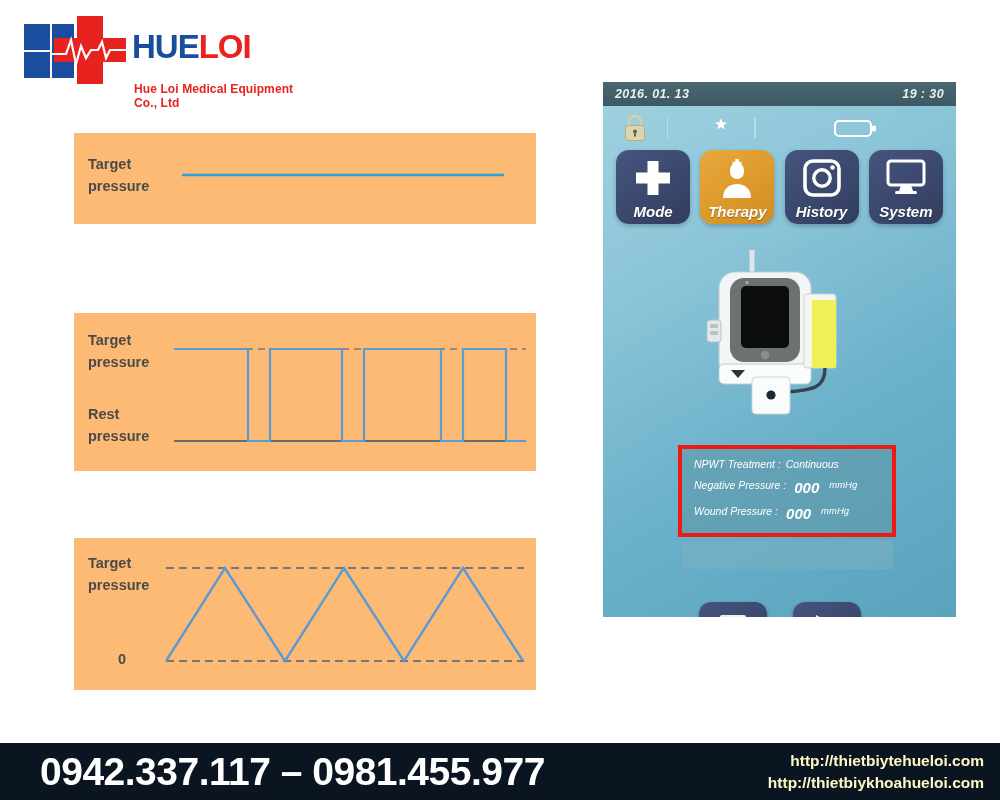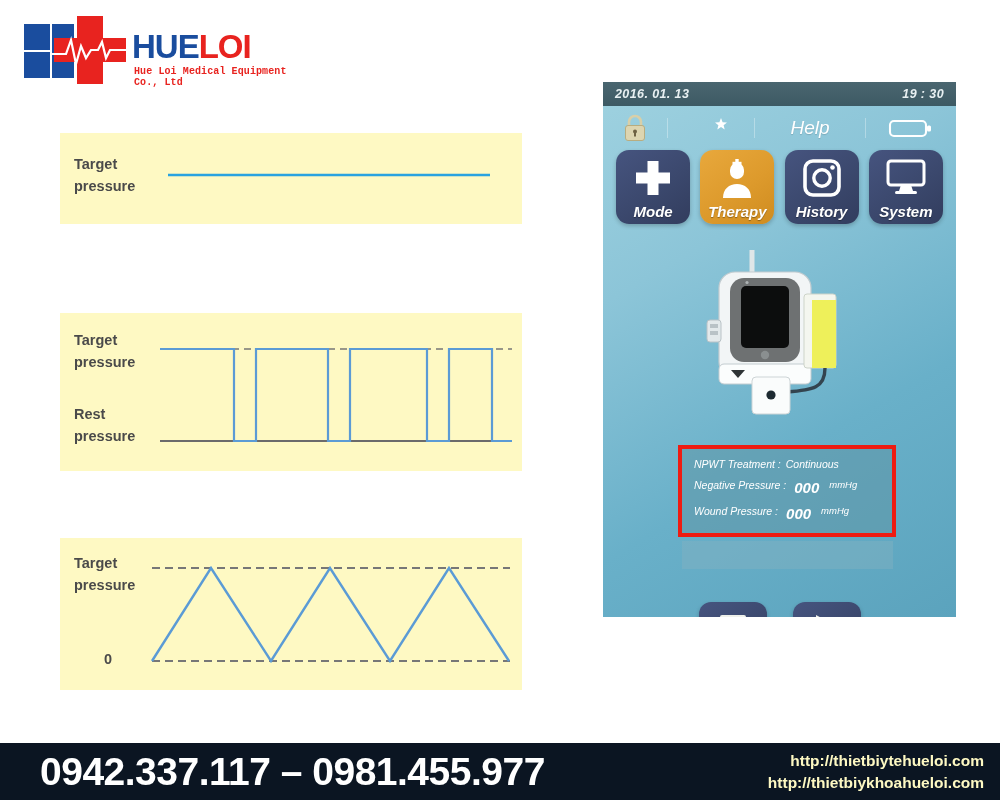--- a/index.html
+++ b/index.html
@@ -17,27 +17,27 @@
   .logo-blue-l { position: absolute; left: 2px; top: 10px; width: 26px; height: 26px; background: #1a4d9e; }
   .logo-blue-l2 { position: absolute; left: 2px; top: 38px; width: 26px; height: 26px; background: #1a4d9e; }
   .logo-blue-r { position: absolute; left: 30px; top: 10px; width: 22px; height: 54px; background: #1a4d9e; }
   .logo-red-v { position: absolute; left: 55px; top: 2px; width: 26px; height: 68px; background: #e8231f; }
   .logo-red-h { position: absolute; left: 32px; top: 24px; width: 72px; height: 24px; background: #e8231f; }
   .logo-ecg { position: absolute; left: 30px; top: 18px; width: 80px; height: 36px; }
   .logo-text-main { position: absolute; left: 110px; top: 14px; font-size: 33px; font-weight: bold; letter-spacing: -1px; font-family: "Liberation Sans", sans-serif; }
   .logo-hue { color: #1a4d9e; }
   .logo-loi { color: #e8231f; }
   .logo-sub {
-    position: absolute; left: 112px; top: 52px;
-    font-size: 10px; font-weight: bold; color: #e8231f;
-    letter-spacing: 0.1px; font-family: Liberation Mono, monospace;
-  }
-
-  
-  .chart-panel { position: absolute; background: #fef9c3; }
+    position: absolute; left: 112px; top: 68px;
+    font-size: 12px; font-weight: bold; color: #e8231f;
+    letter-spacing: 0.1px; font-family: Liberation Sans, sans-serif;
+  }
+
+  
+  .chart-panel { position: absolute; background: #fdba74; margin-left: 14px; }
   #chart-panel-1 { left: 60px; top: 133px; width: 462px; height: 91px; }
   #chart-panel-2 { left: 60px; top: 313px; width: 462px; height: 158px; }
   #chart-panel-3 { left: 60px; top: 538px; width: 462px; height: 152px; }
 
   .axis-label {
     position: absolute;
     font-size: 14.5px; font-weight: bold; color: #4a4a4a;
     line-height: 1.55;
     font-family: "Liberation Sans", sans-serif;
   }
@@ -221,23 +221,20 @@
       </svg>
     </div>
     <div class="tb-sep"></div>
     <div class="tb-item" id="tb-night">
       <svg width="40" height="26" viewBox="0 0 40 26">
         <path d="M18 2 A11 11 0 1 0 18 24 A8.6 8.6 0 0 1 18 2 Z" fill="#ffffff"></path>
         <path d="M30 3 l1.6 4.2 4.4 .3 -3.4 2.8 1.1 4.3 -3.7 -2.5 -3.7 2.5 1.1 -4.3 -3.4 -2.8 4.4 -.3 Z" fill="#ffffff"></path>
       </svg>
     </div>
     <div class="tb-sep"></div>
-    <div class="tb-item" id="tb-help">
-      <span class="tb-help-text">Help</span>
-    </div>
     <div class="tb-sep"></div>
     <div class="tb-item" id="tb-battery">
       <svg width="46" height="24" viewBox="0 0 46 24">
         <rect x="2" y="5" width="36" height="15" rx="4" fill="none" stroke="#ffffff" stroke-width="2.1"></rect>
         <rect x="39" y="9.5" width="4" height="6" rx="1.5" fill="#ffffff"></rect>
       </svg>
     </div>
   </div>
 
   <div id="menu-row">

